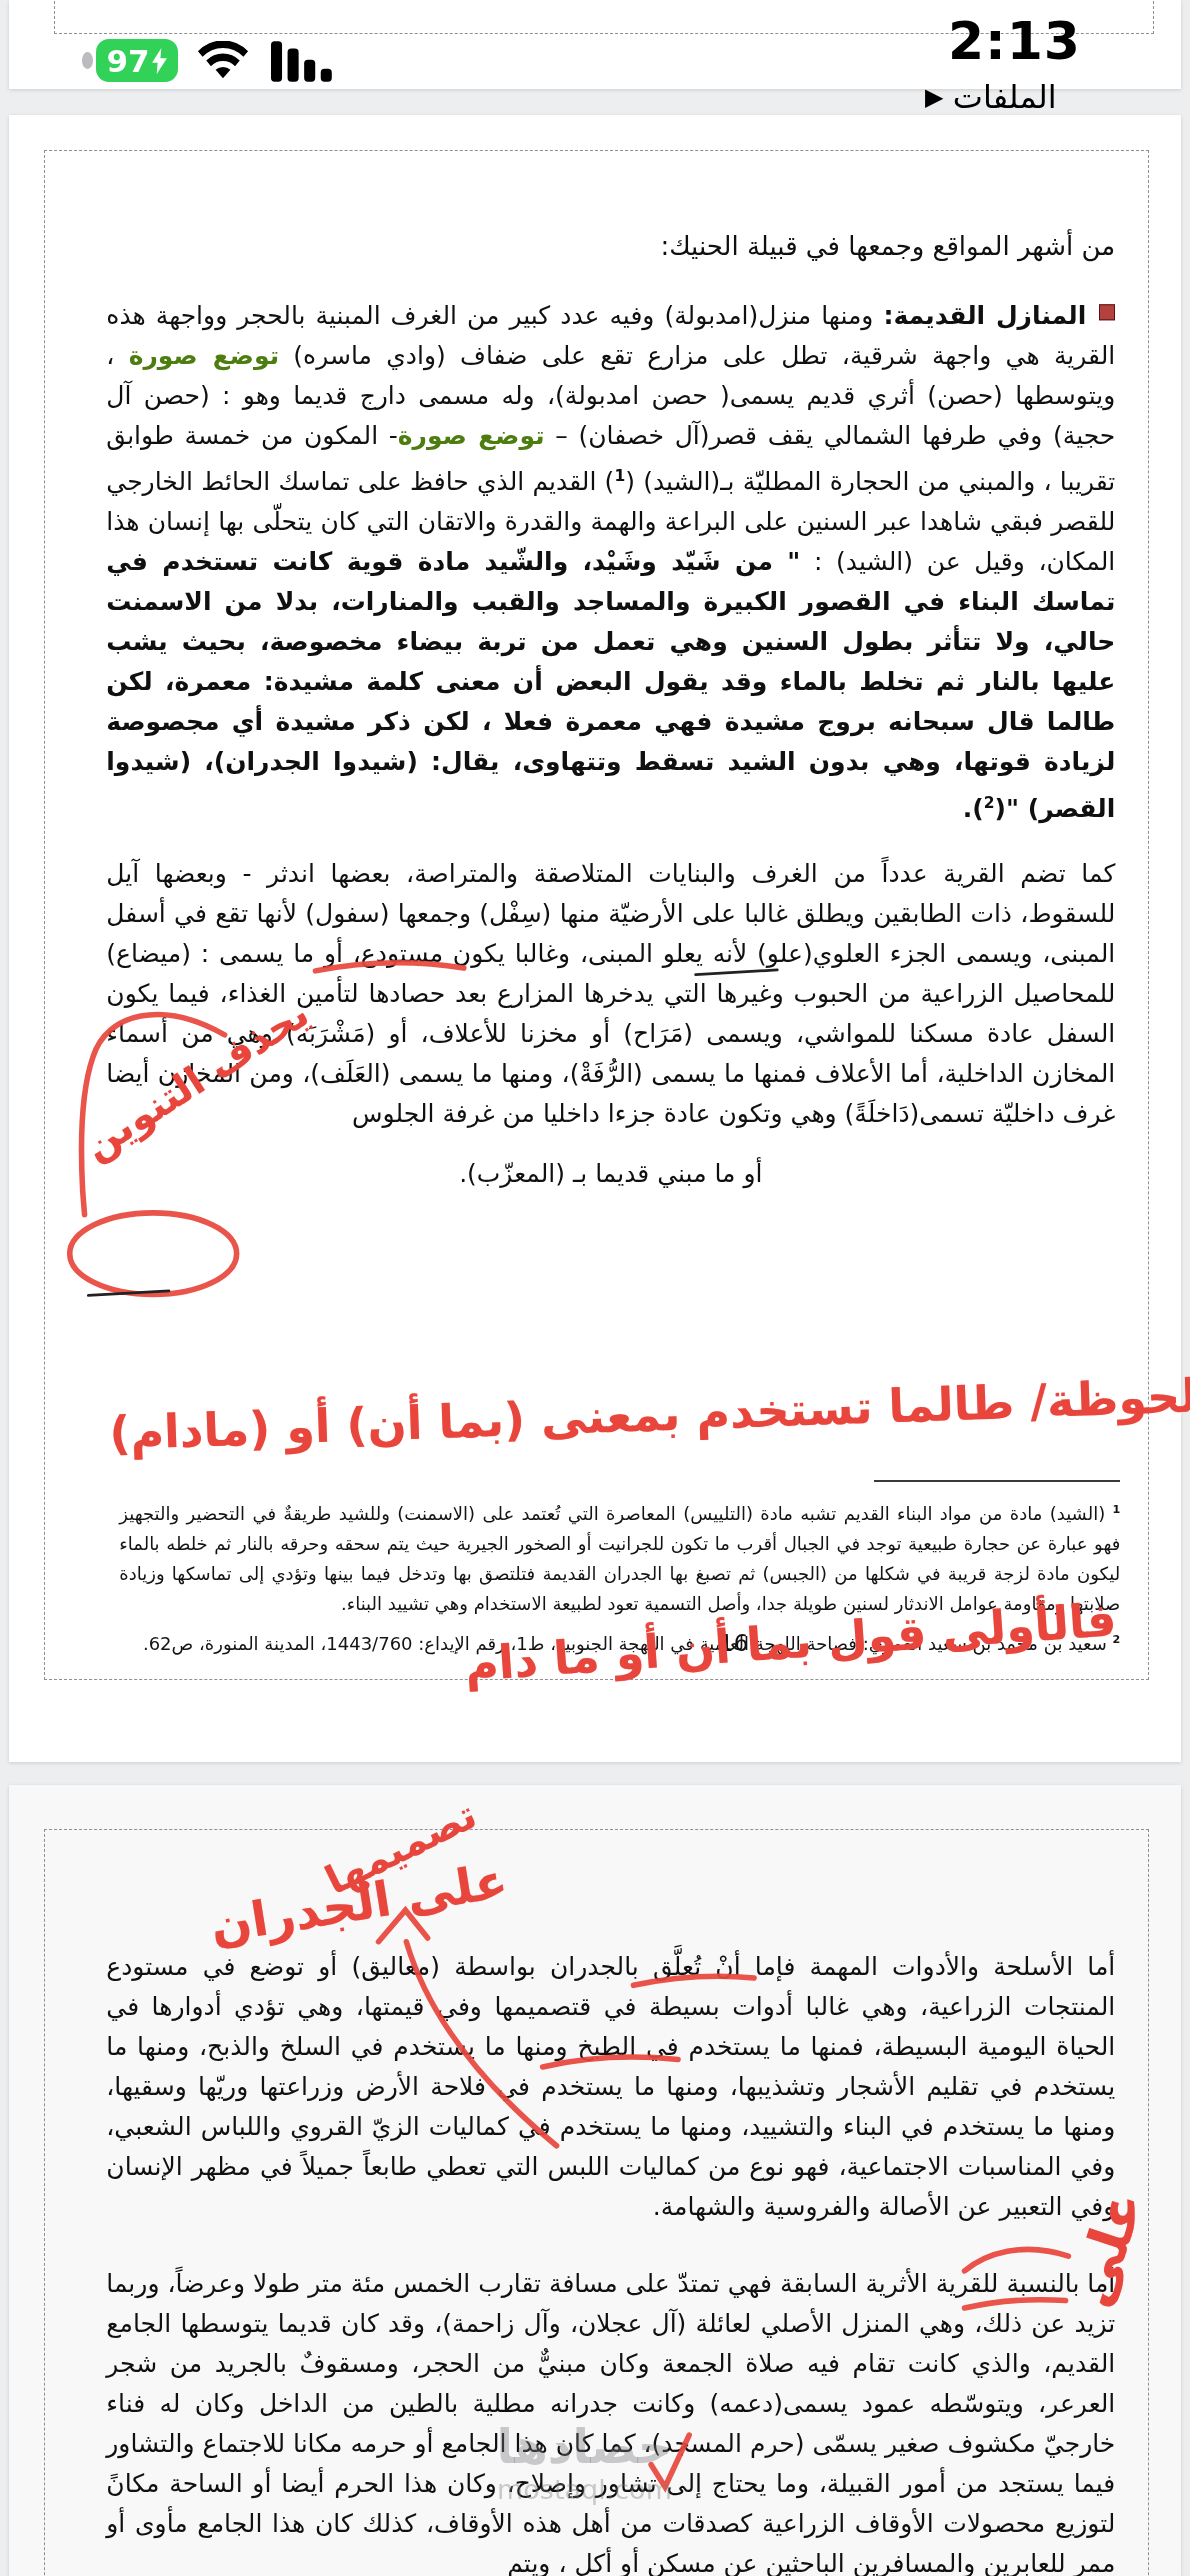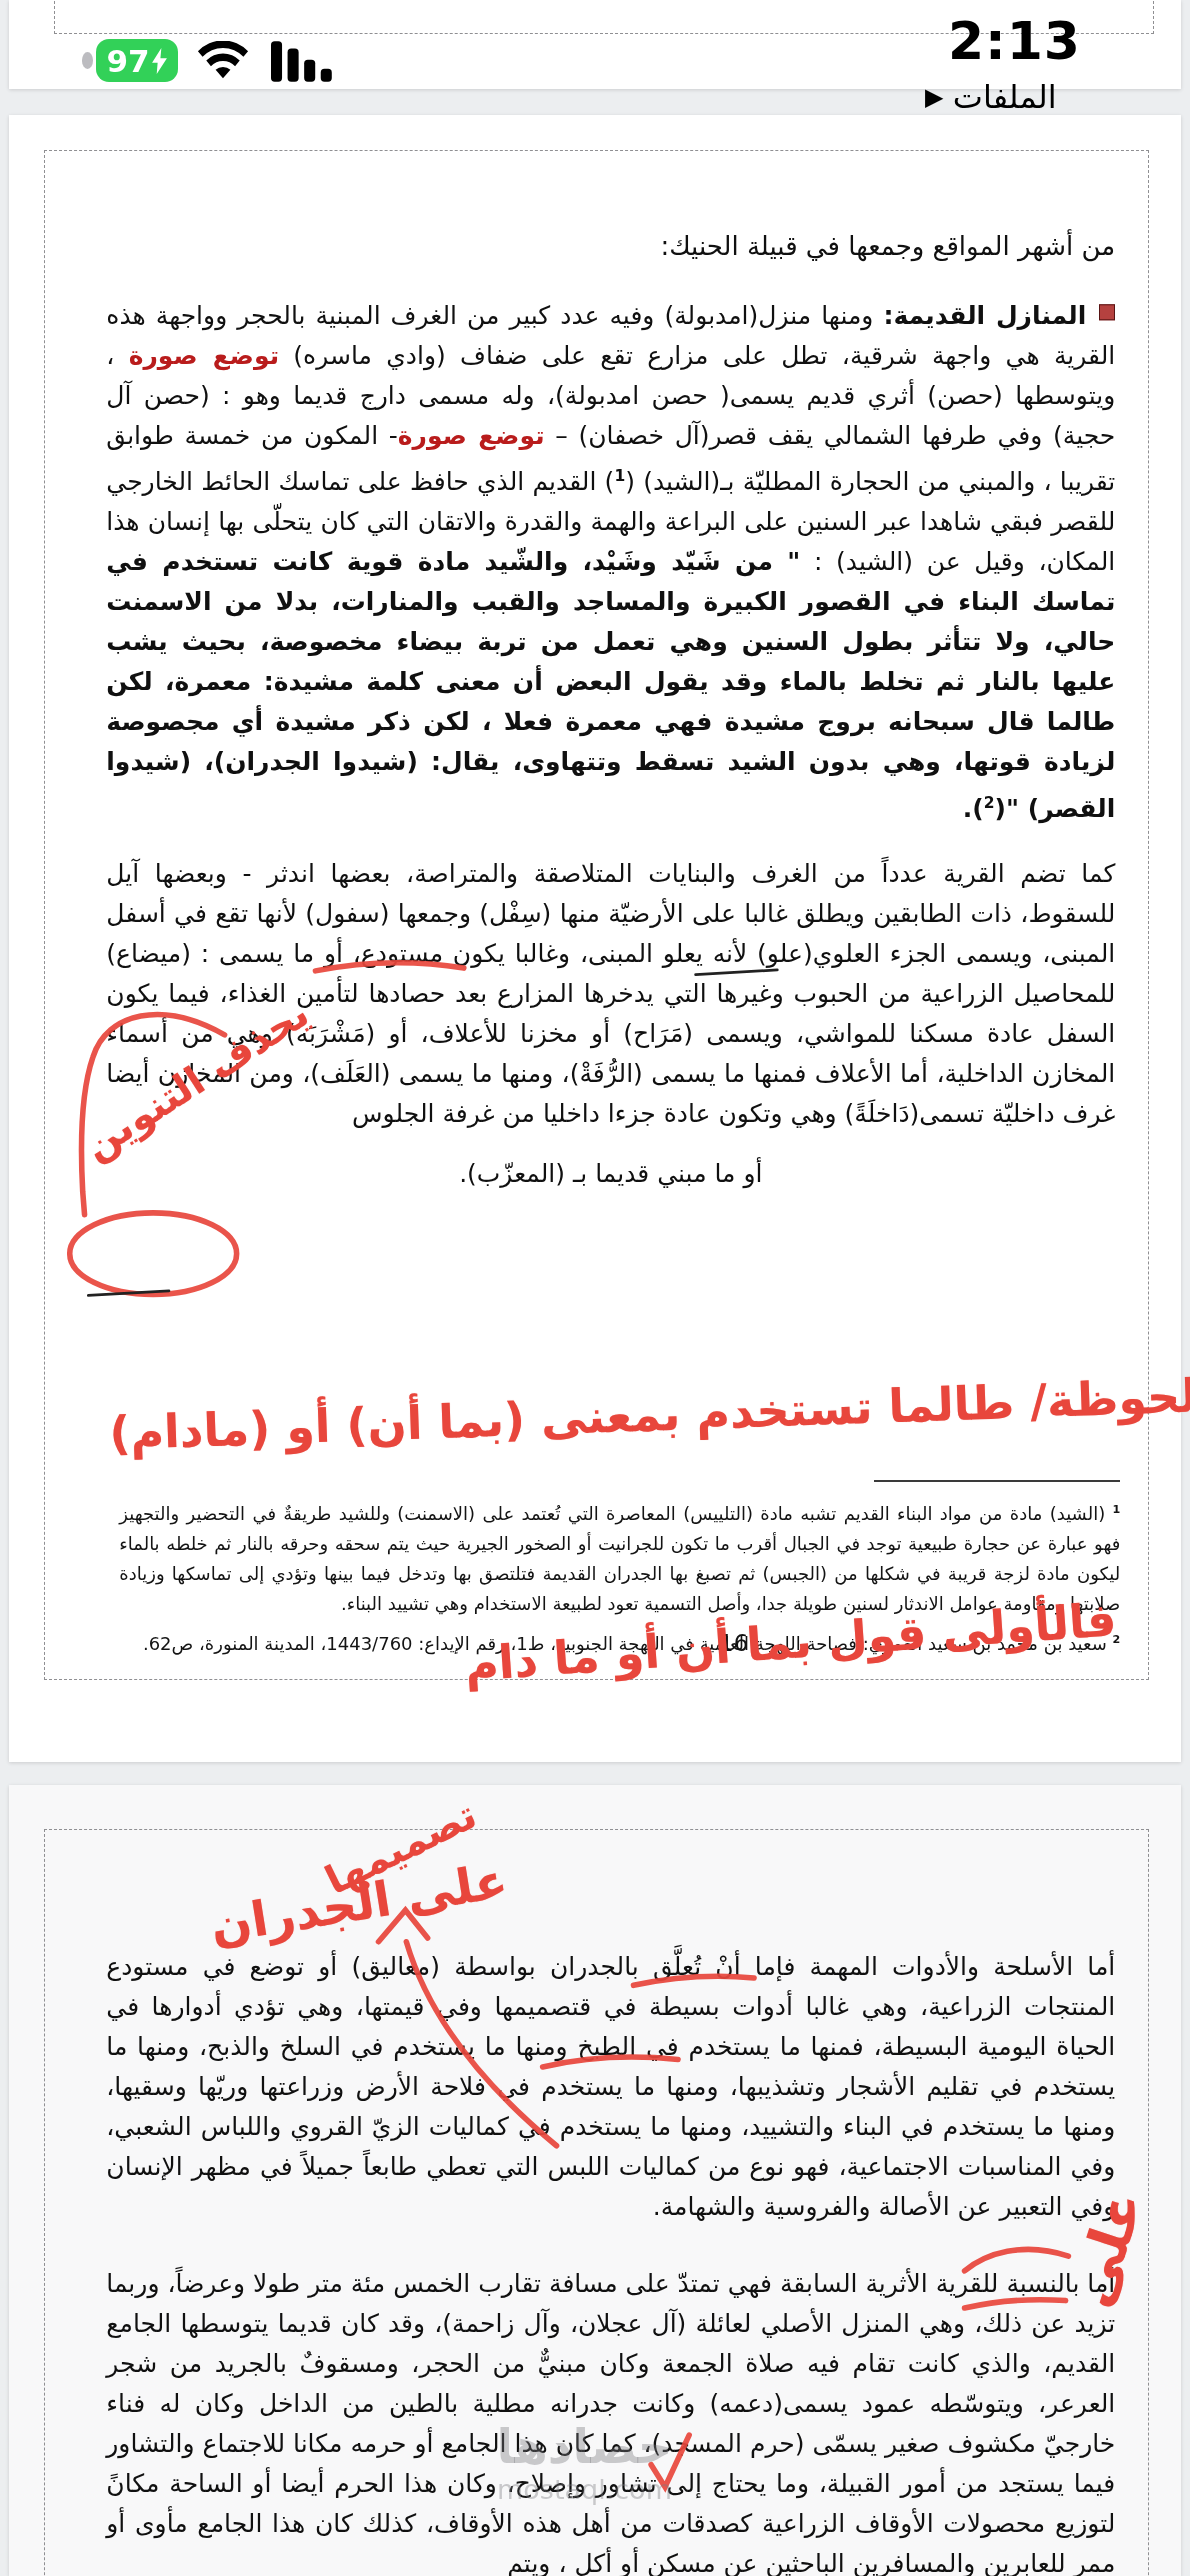--- a/index.html
+++ b/index.html
@@ -37,21 +37,21 @@
   .doc{direction:rtl;color:#101010;}
   .inner{padding:0 33px 0 61px;}
   #doc-title{display:block;text-align:center;margin-top:207px;font-size:29px;font-weight:700;}
   #doc-title span{border-bottom:2.8px solid #000;padding-bottom:4.6px;}
   .intro{margin-top:80px;font-size:26px;text-align:right;}
   .body-p{margin-top:35px;font-size:25px;line-height:40px;text-align:justify;text-justify:inter-word;}
   .body-p2{margin-top:20.4px;}
   .center-line{margin-top:5.6px;font-size:25px;text-align:center;}
   .sg-n{font-weight:400;}
   .sg-b{font-weight:700;}
-  .sg-r{font-weight:700;color:#b91c1c;}
+  .sg-r{font-weight:700;color:#4d7c0f;}
   .sg-sup{vertical-align:super;font-size:0.62em;font-weight:700;}
   .bullet{display:inline-block;width:14px;height:14px;background:#b5413f;border:1.9px solid #571414;
           margin-left:13px;transform:translateY(-3.7px);}
   
   #footnote-block{position:absolute;left:45px;top:1365px;width:1103px;direction:rtl;}
   #fn-sep{width:246px;border-top:2.8px solid #3a3a3a;margin:0 37px 13px 0;}
   .fn{font-size:18px;line-height:30px;text-align:justify;padding:0 37px 0 65px;color:#141414;}
   .fn + .fn{margin-top:5.6px;}
   #page-number{position:absolute;left:703px;top:1630px;font-size:23px;color:#111;z-index:3;margin-left:16px;}
   

